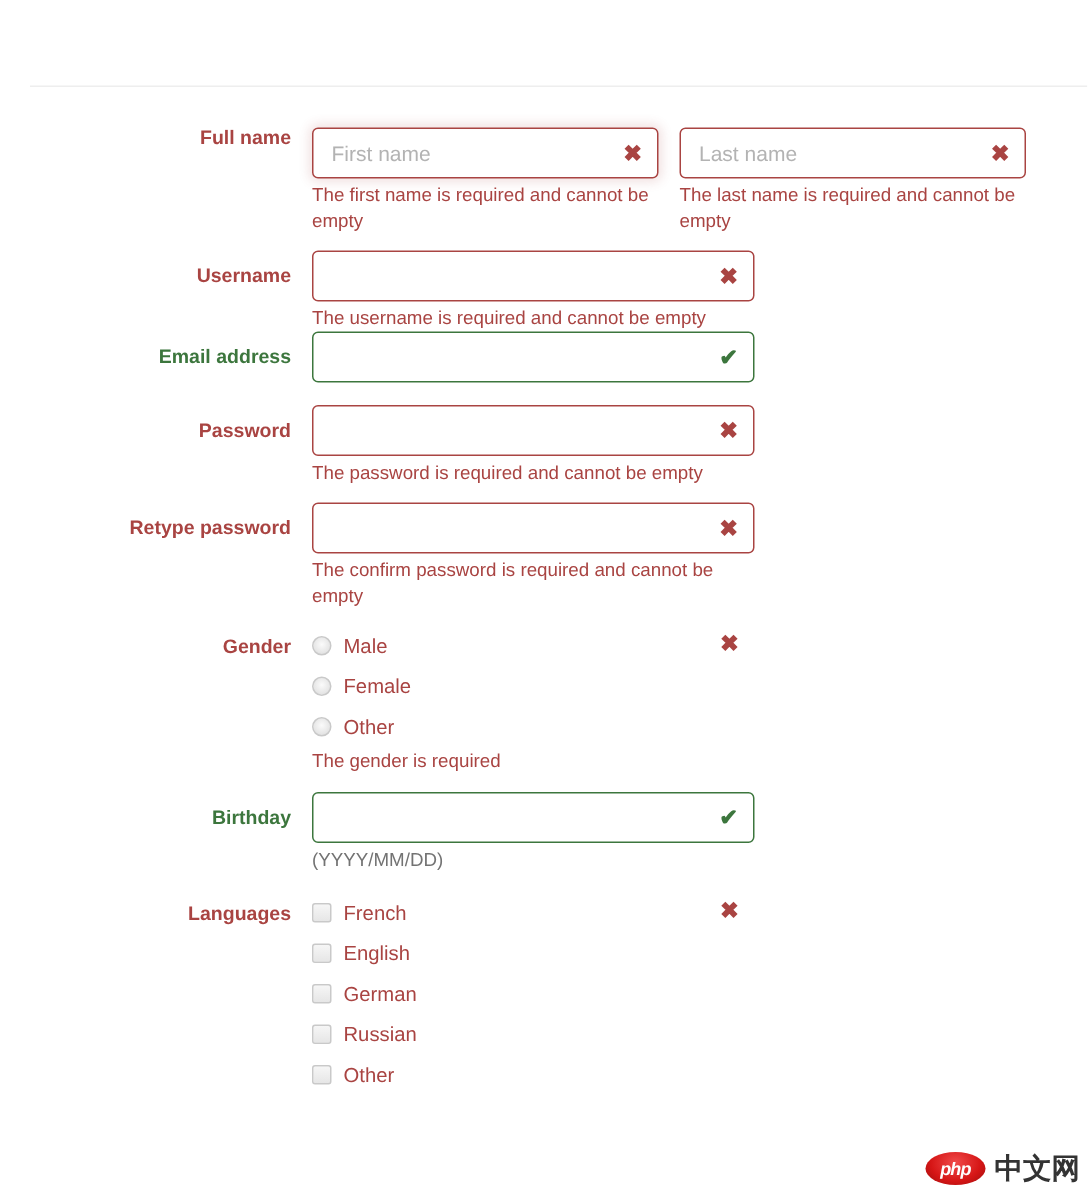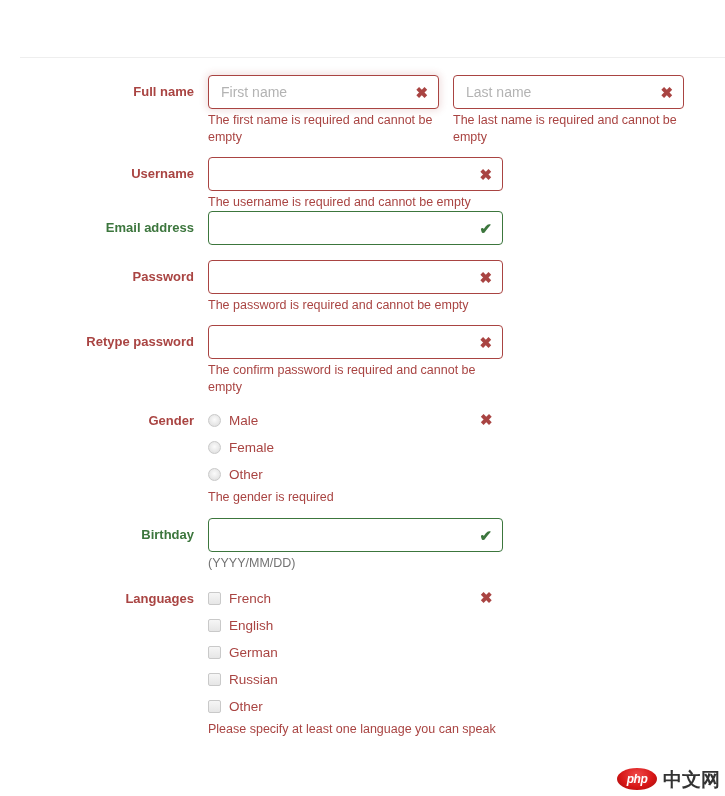--- a/index.html
+++ b/index.html
@@ -200,21 +200,21 @@
 <body>
 
 <div class="page">
 
   <div class="title-rule"></div>
 
   <div class="form">
 
     <div class="form-row" style="margin-bottom:11px;">
       <div class="col-label err">Full name</div>
-      <div class="col-field" style="display:flex; gap:14px;">
+      <div class="col-field" style="display:flex; gap:14px;margin-top:10px;">
 
         <div style="width:231px;">
           <div class="field-wrap">
             <input class="inp w-half focused" type="text" placeholder="First name" style="">
             <span class="glyph glyph-in glyph-x">✖</span>
           </div>
           <div class="help">The first name is required and cannot be empty</div>
         </div>
 
         <div style="width:231px;">
@@ -323,21 +323,20 @@
         </div>
         <div class="choice">
           <span class="check-box"></span>
           <span class="choice-label">Russian</span>
         </div>
         <div class="choice">
           <span class="check-box"></span>
           <span class="choice-label">Other</span>
         </div>
 
-        <div class="help" style="max-width:340px; padding-top:1px;">Please specify at least one language you can speak</div>
       </div>
     </div>
 
   </div>
 
   <div class="watermark">
     <span class="wm-badge">php</span>
     <span class="wm-text">中文网</span>
   </div>
 

